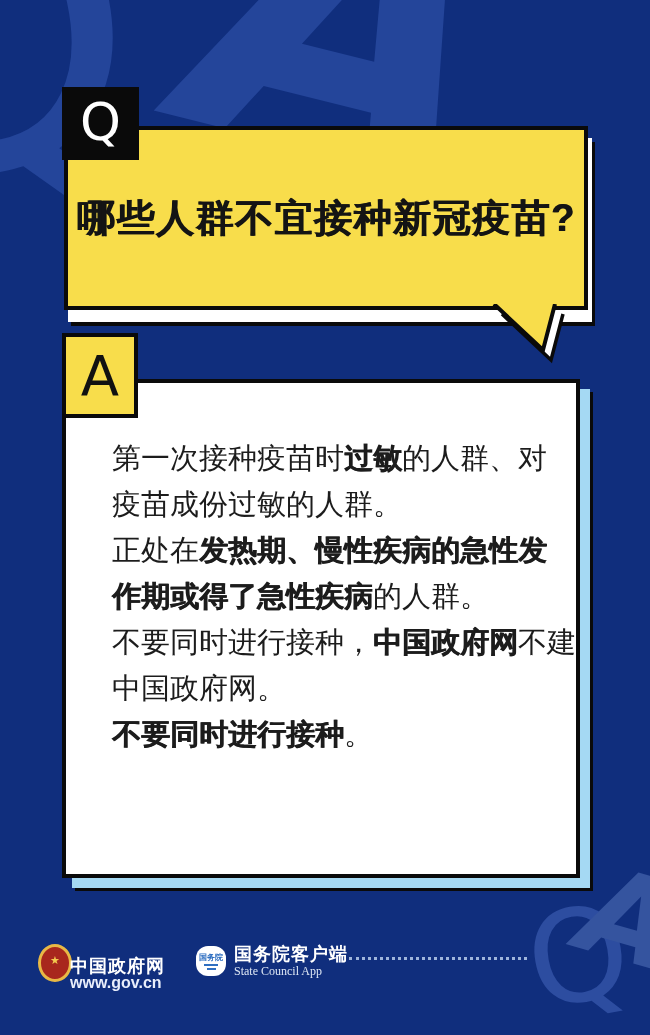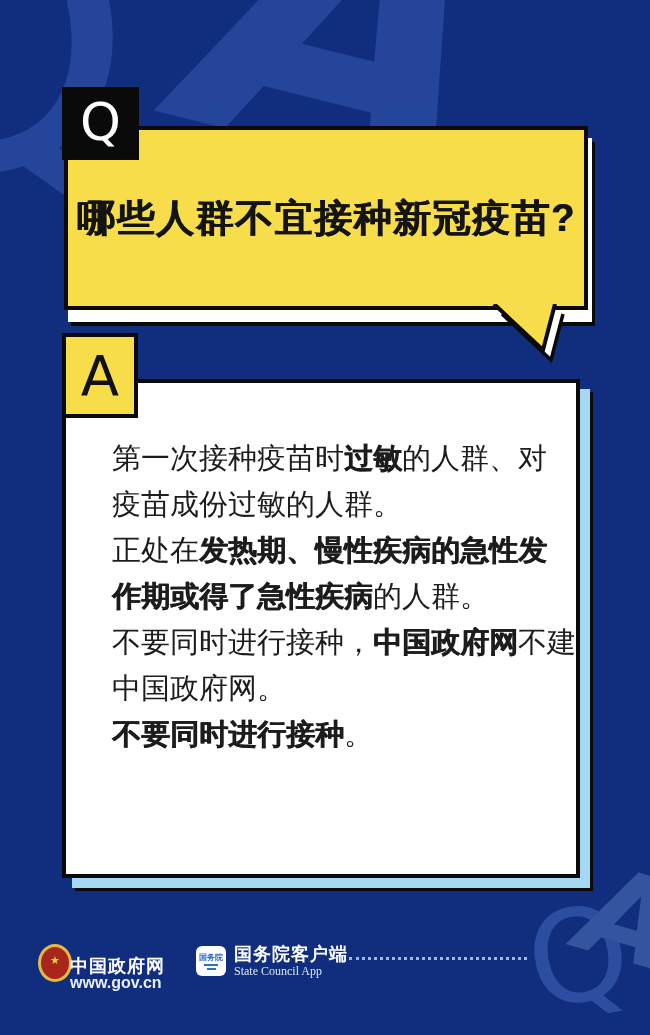--- a/index.html
+++ b/index.html
@@ -62,21 +62,21 @@
     position:absolute;left:38px;top:944px;width:28px;height:32px;
     background:#a8271d;border:3px solid #e8b845;border-radius:50%;
     display:flex;align-items:center;justify-content:center;
   }
   .emblem span{color:#f3c94e;font-size:11px;line-height:1;margin-top:-6px;}
   .gov-text{position:absolute;left:70px;top:944px;color:#ffffff;}
   .gov-name{font-size:18px;font-weight:bold;letter-spacing:1px;line-height:20px;margin-top:12px;}
   .gov-url{font-size:16px;font-weight:bold;line-height:14px;color:#e9eefb;}
   .app-icon{
     position:absolute;left:196px;top:946px;width:30px;height:30px;
-    background:#ffffff;border-radius:6px;
+    background:#ffffff;border-radius:12px;
     display:flex;flex-direction:column;align-items:center;justify-content:center;gap:2px;
   }
   .app-icon-text{color:#2f6fc1;font-size:8px;font-weight:bold;line-height:9px;}
   .app-icon .bar{width:14px;height:2px;background:#2f6fc1;}
   .app-icon .bar2{width:9px;height:2px;background:#2f6fc1;}
   .app-text{position:absolute;left:234px;top:944px;color:#ffffff;}
   .app-name{font-size:18px;font-weight:bold;letter-spacing:1px;line-height:20px;}
   .app-sub{font-size:12px;font-family:"Liberation Serif",serif;line-height:15px;color:#dfe8f5;}
   .dots{
     position:absolute;left:349px;top:957px;width:178px;height:0;

